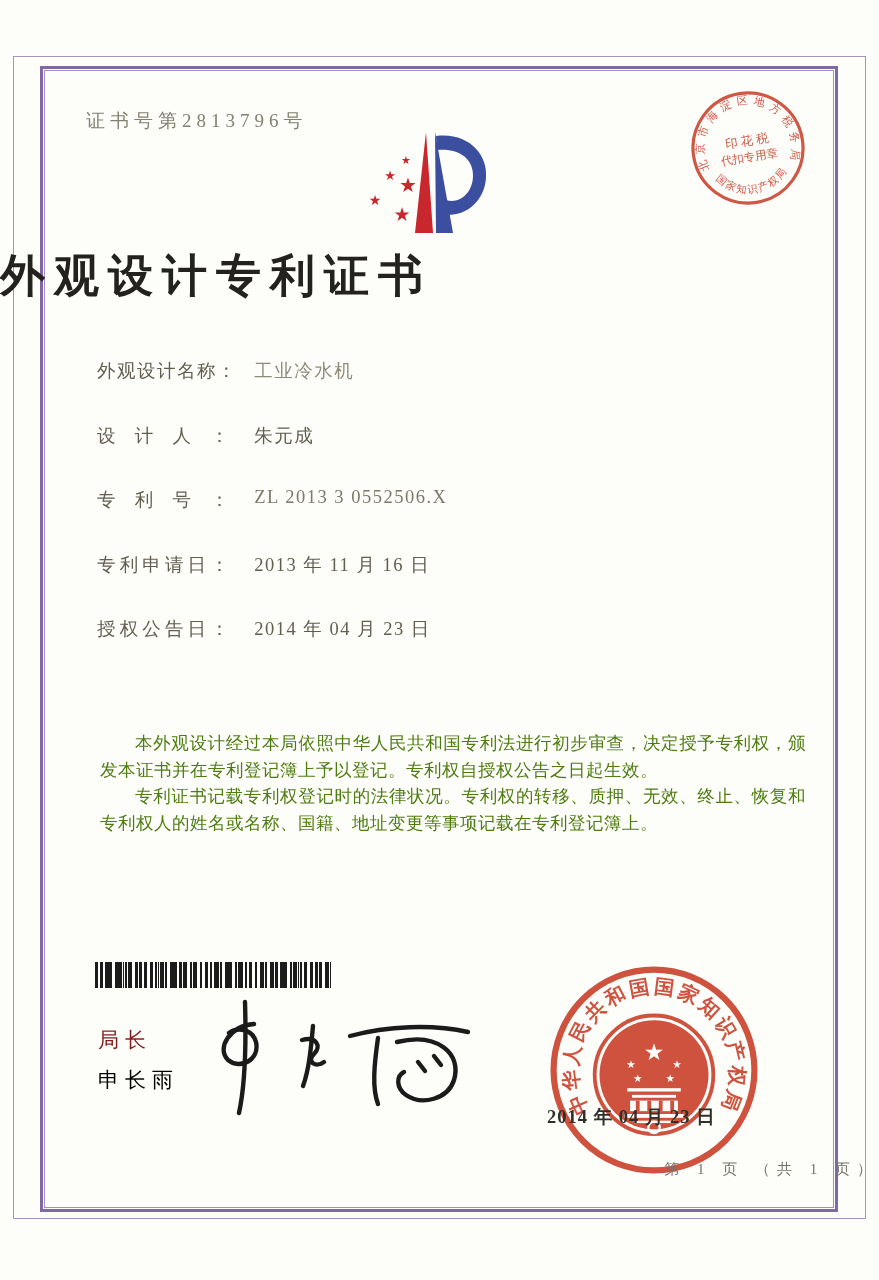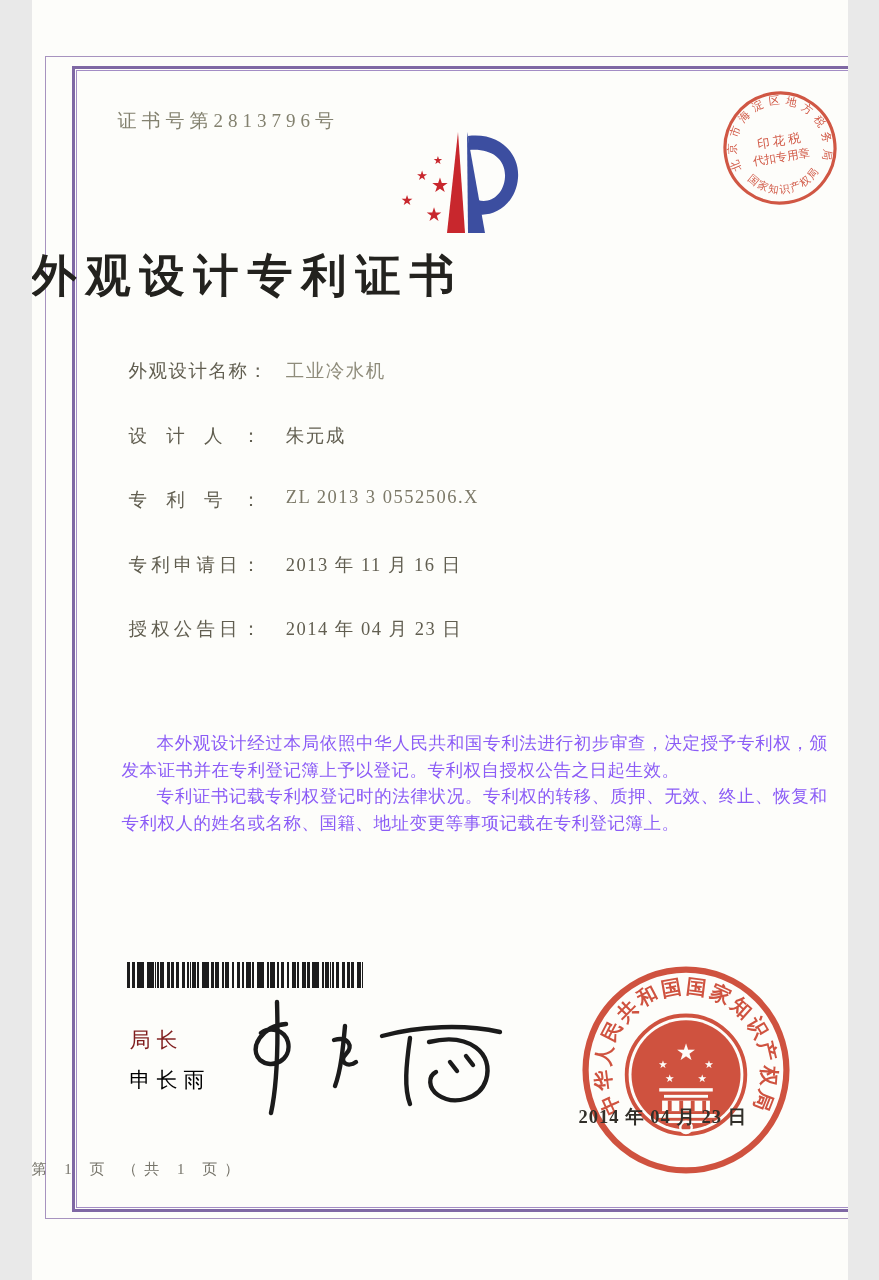--- a/index.html
+++ b/index.html
@@ -3,21 +3,21 @@
 <meta charset="utf-8">
 <style>
   :root{
     --frame-purple:#6f519b;
     --seal-red:#cc4631;
     --logo-blue:#3c4ea0;
     --logo-red:#c8272d;
   }
   html,body{margin:0;padding:0;background:#e9e9e9;}
   .page{
-    position:relative;width:816px;height:1280px;margin:0 auto;
+    position:relative;width:879px;height:1280px;margin:0 auto;
     background:#fdfdfa;overflow:hidden;
     font-family:"Liberation Serif","DejaVu Serif",serif;
     color:#44423a;
   }
   
   .frame-outer{
     position:absolute;top:56px;left:13px;width:851px;height:1161px;
     border:1.5px solid rgba(122,90,160,.65);
   }
   .frame-inner{
@@ -53,22 +53,22 @@
   .field{margin-bottom:39.5px;letter-spacing:1.5px;white-space:nowrap;}
   .field-label{
     display:inline-block;width:7.2em;text-align:justify;text-align-last:justify;
     text-justify:inter-character;vertical-align:top;font-family:Liberation Serif, serif;
   }
   .field-value{margin-left:24px;}
   .field:nth-child(1) .field-value{color:#8f8c7b;}
   .field:nth-child(3) .field-value{color:#7c7968;}
   
   .body-text{
-    position:absolute;top:730px;left:90px;width:706px;
-    font-size:17.5px;line-height:26.5px;text-align:justify;color:#8b5cf6;
+    position:absolute;top:730px;left:100px;width:706px;
+    font-size:17.5px;line-height:26.5px;text-align:justify;color:#4d7c0f;
     letter-spacing:.5px;
   }
   .body-text p{margin:0;text-indent:2em;}
   
   .barcode{
     position:absolute;top:962px;left:95px;width:236px;height:26px;
     background:
       repeating-linear-gradient(90deg,#1c1c1c 0 2px,transparent 2px 5px),
       repeating-linear-gradient(90deg,#1c1c1c 0 1px,transparent 1px 7px),
       repeating-linear-gradient(90deg,#1c1c1c 0 3px,transparent 3px 11px);
@@ -77,21 +77,21 @@
   .signer-name{position:absolute;top:1066px;left:98px;font-size:21px;letter-spacing:6px;color:#000000;}
   .signature{position:absolute;top:996px;left:182px;width:300px;height:124px;}
   .signature path{stroke:#1b1b1b;stroke-width:4.4;fill:none;stroke-linecap:round;stroke-linejoin:round;}
   .office-seal{position:absolute;top:960px;left:544px;width:220px;height:220px;opacity:.93;}
   .office-seal .red{fill:var(--seal-red);}
   .seal-date{
     position:absolute;top:1104px;left:547px;z-index:5;white-space:nowrap;
     font-size:18.5px;letter-spacing:1px;color:#312f29;font-weight:bold;
   }
   .page-footer{
-    position:absolute;top:1160px;left:0;width:100%;text-align:left;
+    position:absolute;top:1160px;left:0;width:100%;text-align:right;
     font-size:15px;letter-spacing:7px;color:#76746a;
   }
 </style>
 </head>
 <body>
 
 <div class="page">
 
   <svg width="0" height="0" style="position:absolute" aria-hidden="true">
     <defs>

